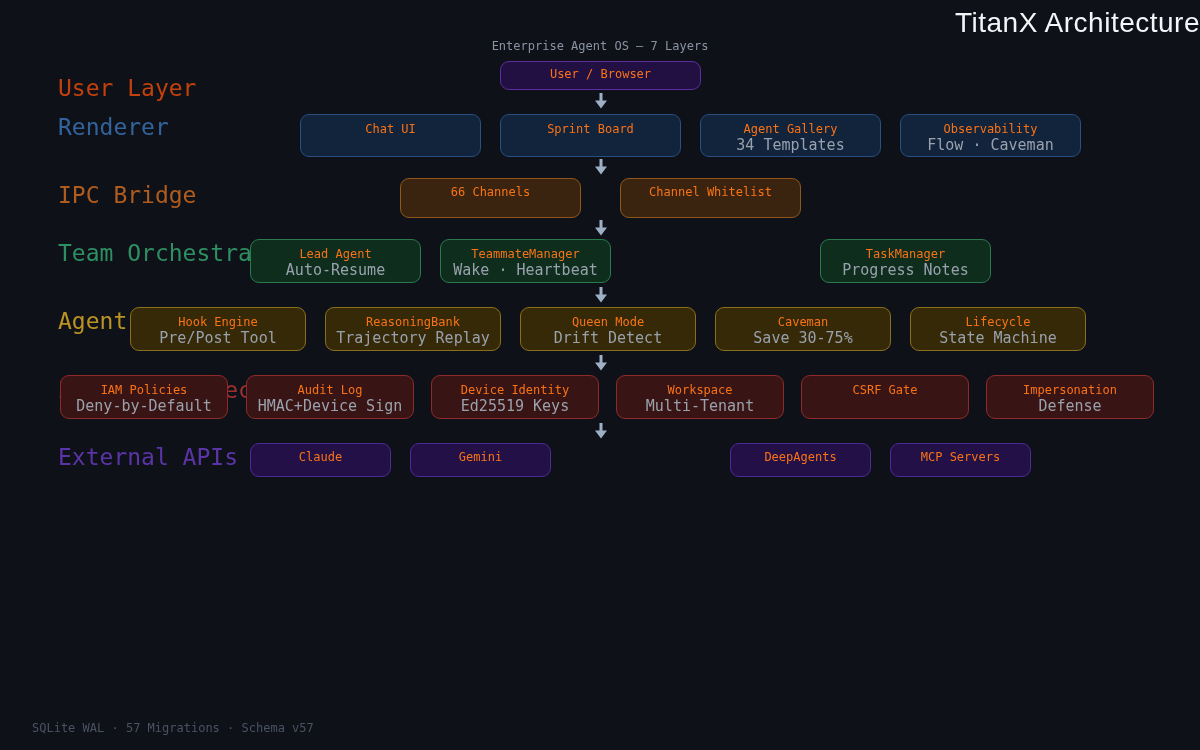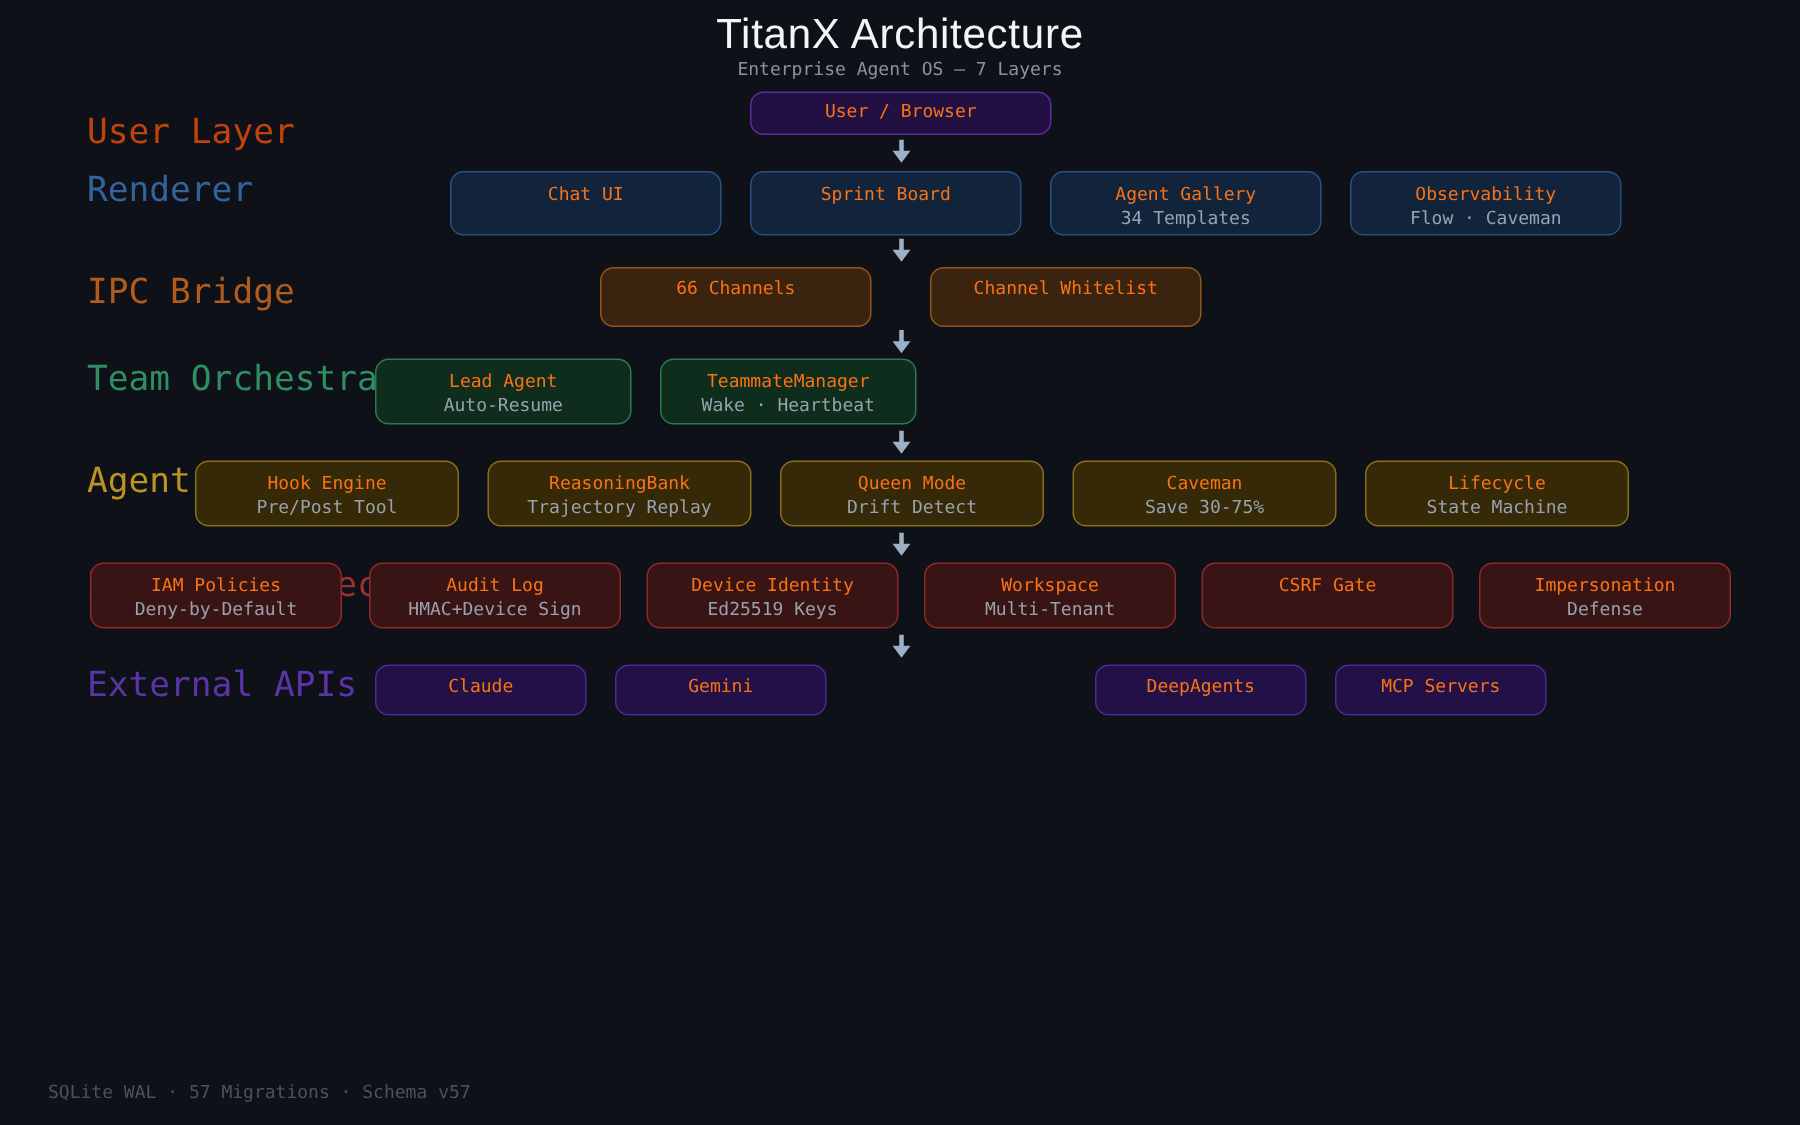--- a/index.html
+++ b/index.html
@@ -1,34 +1,34 @@
 <!DOCTYPE html>
 <html><head>
 <meta charset="utf-8">
 <style>
   html,body{margin:0;padding:0;background:#0e1117;}
   .stage{position:relative;width:1200px;height:750px;background:#0e1117;overflow:hidden;
          font-family:"DejaVu Sans Mono","Liberation Mono",monospace;}
-  .title{position:absolute;left:0;top:7px;width:1200px;text-align:center;
+  .title{position:absolute;left:0;top:7px;width:1200px;text-align:right;
          font-family:"Liberation Sans","DejaVu Sans",sans-serif;
          font-size:28px;font-weight:400;color:#f4f5f8;letter-spacing:.5px;}
   .subtitle{position:absolute;left:0;top:39px;width:1200px;text-align:center;
             font-size:12px;color:#8b93a3;}
   .layer-label{position:absolute;left:58px;font-size:23px;line-height:28px;z-index:1;white-space:pre;}
   .lbl-user{top:62px;color:#c2410c;margin-top:12px;}
   .lbl-renderer{top:113px;color:#33639c;}
   .lbl-ipc{top:181px;color:#b05c1e;}
   .lbl-team{top:239px;color:#2e8f63;}
   .lbl-agent{top:307px;color:#bc9222;}
   .lbl-security{top:376px;color:#9e3030;}
   .lbl-external{top:443px;color:#5b34a8;}
   .node{position:absolute;box-sizing:border-box;border:1px solid;border-radius:9px;
         text-align:center;padding-top:5px;z-index:2;}
   .nt{font-size:12px;line-height:18px;color:#f97316;white-space:pre;}
-  .ns{font-size:12px;line-height:15px;color:#99a1ad;white-space:pre;}
+  .ns{font-size:15px;line-height:15px;color:#99a1ad;white-space:pre;}
   .c-user{background:#231042;border-color:#5b2da0;}
   .c-renderer{background:#12233c;border-color:#2a4f82;}
   .c-ipc{background:#3a2410;border-color:#91561c;}
   .c-team{background:#0e2d1d;border-color:#2a7a4e;}
   .c-agent{background:#352908;border-color:#8a6f1a;}
   .c-security{background:#391414;border-color:#8f2a2a;}
   .c-external{background:#231046;border-color:#4c2b96;}
   .pt3{padding-top:3px;} .pt4{padding-top:4px;}
   .arrow{position:absolute;left:594px;z-index:1;}
   .arrow polygon,.arrow rect{fill:#9db0c6;}
@@ -76,20 +76,24 @@
     <div class="nt">Channel Whitelist</div>
   </div>
 
   <div class="node c-team" style="left:250px;top:239px;width:171px;height:44px">
     <div class="nt">Lead Agent</div>
     <div class="ns">Auto-Resume</div>
   </div>
   <div class="node c-team" style="left:440px;top:239px;width:171px;height:44px">
     <div class="nt">TeammateManager</div>
     <div class="ns">Wake · Heartbeat</div>
+  </div>
+  <div class="node c-team" style="left:820px;top:239px;width:171px;height:44px">
+    <div class="nt">TaskManager</div>
+    <div class="ns">Progress Notes</div>
   </div>
 
   <div class="node c-agent" style="left:130px;top:307px;width:176px;height:44px">
     <div class="nt">Hook Engine</div>
     <div class="ns">Pre/Post Tool</div>
   </div>
   <div class="node c-agent" style="left:325px;top:307px;width:176px;height:44px">
     <div class="nt">ReasoningBank</div>
     <div class="ns">Trajectory Replay</div>
   </div>

